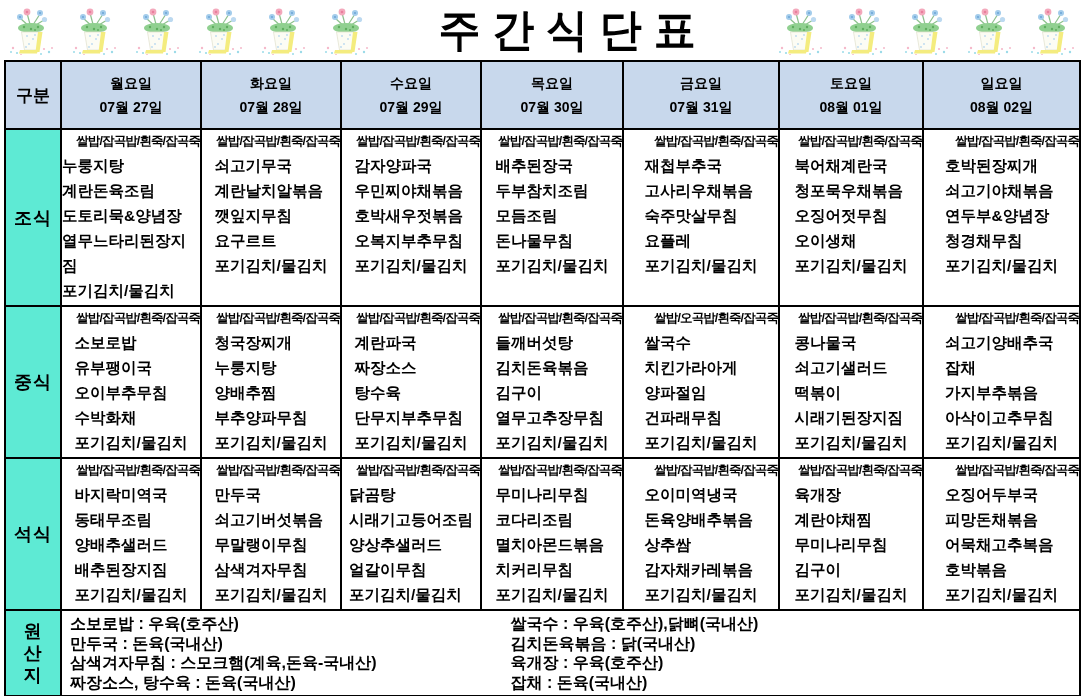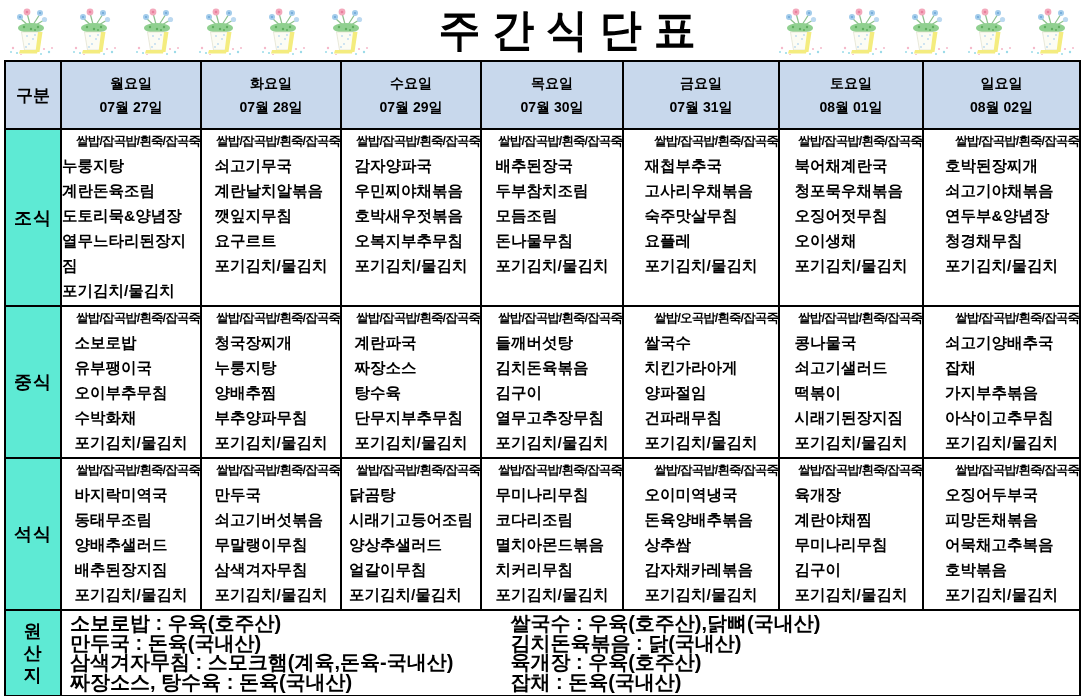--- a/index.html
+++ b/index.html
@@ -34,21 +34,21 @@
   }
   .items{
     flex:1;display:flex;align-items:center;justify-content:center;
     font-size:15.5px;font-weight:bold;line-height:25px;white-space:pre-line;
     padding-bottom:2px;
   }
   tr.origin-row{height:84px;}
   .origin-label{white-space:pre-line;line-height:22px;font-size:18px;}
   .origin-content{vertical-align:top;}
   .origin-flex{display:flex;padding:3px 8px;}
-  .origin-col{white-space:pre-line;font-size:20px;font-weight:bold;line-height:19.5px;text-align:left;}
+  .origin-col{white-space:pre-line;font-size:16px;font-weight:bold;line-height:19.5px;text-align:left;}
   .origin-col.left{flex:0 0 44%;}
   .origin-col.right{flex:1;}
   
   .footer{margin-top:5px;text-align:center;}
   .footnote1{font-size:14.5px;font-weight:bold;text-decoration:underline;text-underline-offset:3px;line-height:22px;}
 </style>
 </head>
 <body>
 
 <svg width="0" height="0" style="position:absolute">

